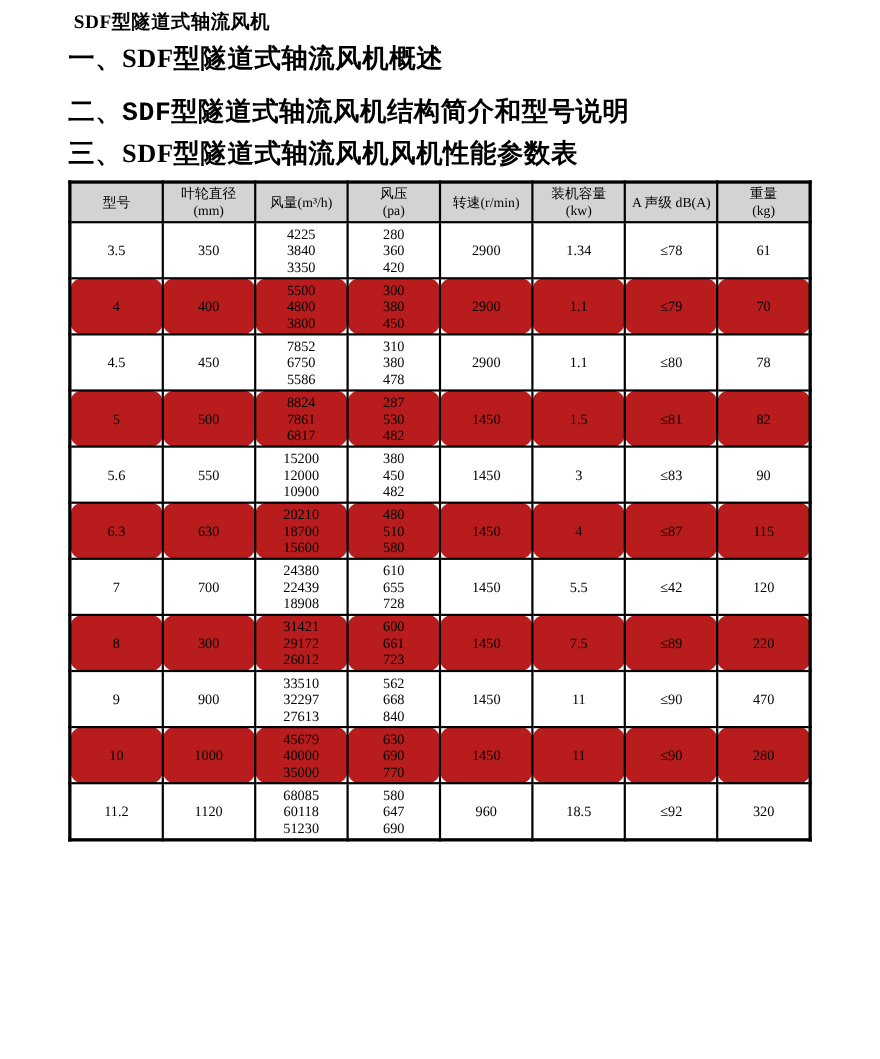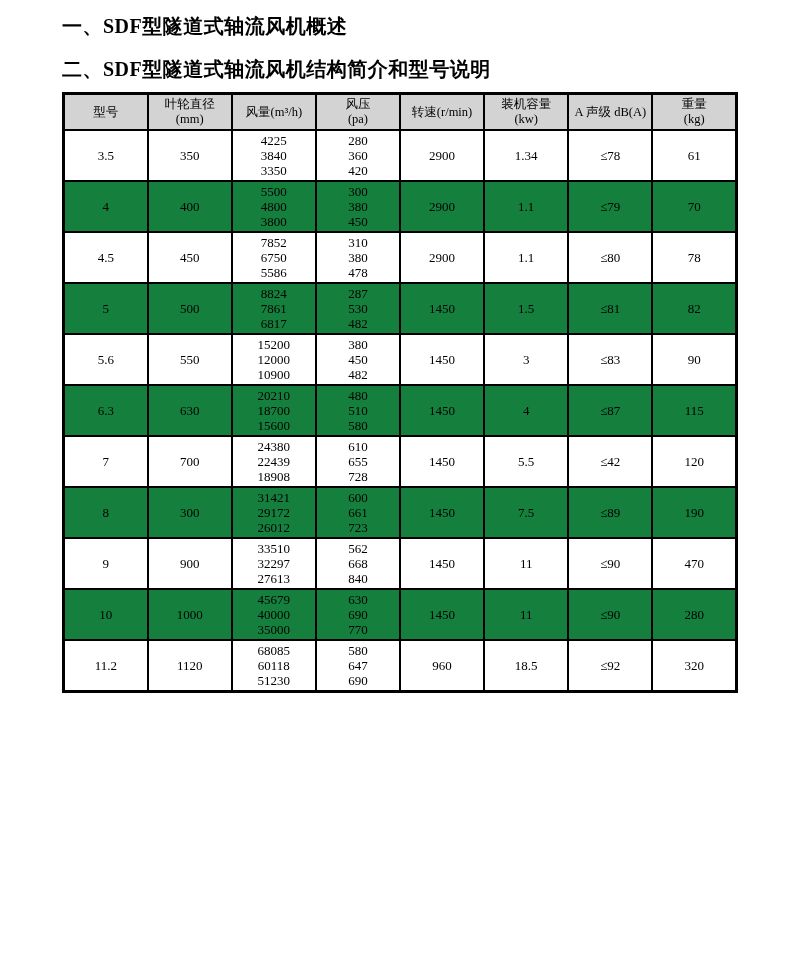--- a/index.html
+++ b/index.html
@@ -14,34 +14,34 @@
     width: 800px; height: 963px;
     padding: 7px 60px 0 62px;
   }
   .doc-title {
     font-size: 17.5px;
     font-weight: bold;
     margin-left: 5px;
     letter-spacing: 0.5px;
   }
   .section-heading {
-    font-size: 20px;
+    font-size: 24px;
     font-weight: bold;
     margin-top: 6px;
     letter-spacing: 0.5px;
   }
   .body-para {
     font-size: 17px;
     line-height: 27px;
     text-align: justify;
     text-indent: 2em;
     margin-top: 9px;
   }
   .body-para.second { margin-top: 12px; margin-bottom: 4px; }
-  .heading-2 { margin-top: 16px; }
+  .heading-2 { margin-top: 16px; font-family: Liberation Mono, monospace; }
   .heading-3 { margin-top: 6px; }
   table.fan-table {
     width: 676px;
     margin-top: 9px;
     border-collapse: collapse;
     table-layout: fixed;
     border: 3px solid #000;
   }
   table.fan-table th, table.fan-table td {
     border: 2px solid #000;
@@ -56,34 +56,36 @@
     line-height: 15px;
     background: #d3d3d3;
     white-space: pre-line;
   }
   table.fan-table td {
     height: 46px;
     font-size: 13px;
     line-height: 15px;
     white-space: pre-line;
   }
-  table.fan-table tr.alt td { background: #15803d; }
+  table.fan-table tr.alt td { background: #b91c1c; border-radius: 11px; }
 </style>
 </head>
 <body>
 
 <div class="page">
 
+  <div class="doc-title">SDF型隧道式轴流风机</div>
 
   <div class="section-heading heading-1">一、SDF型隧道式轴流风机概述</div>
 
 
   <div class="section-heading heading-2">二、SDF型隧道式轴流风机结构简介和型号说明</div>
 
 
+  <div class="section-heading heading-3">三、SDF型隧道式轴流风机风机性能参数表</div>
 
   <table class="fan-table">
     <thead>
       <tr>
           <th>型号</th>
           <th>叶轮直径
 (mm)</th>
           <th>风量(m³/h)</th>
           <th>风压
 (pa)</th>
@@ -199,21 +201,21 @@
           <td>300</td>
           <td>31421
 29172
 26012</td>
           <td>600
 661
 723</td>
           <td>1450</td>
           <td>7.5</td>
           <td>≤89</td>
-          <td>190</td>
+          <td>220</td>
         </tr>
         <tr>
           <td>9</td>
           <td>900</td>
           <td>33510
 32297
 27613</td>
           <td>562
 668
 840</td>

